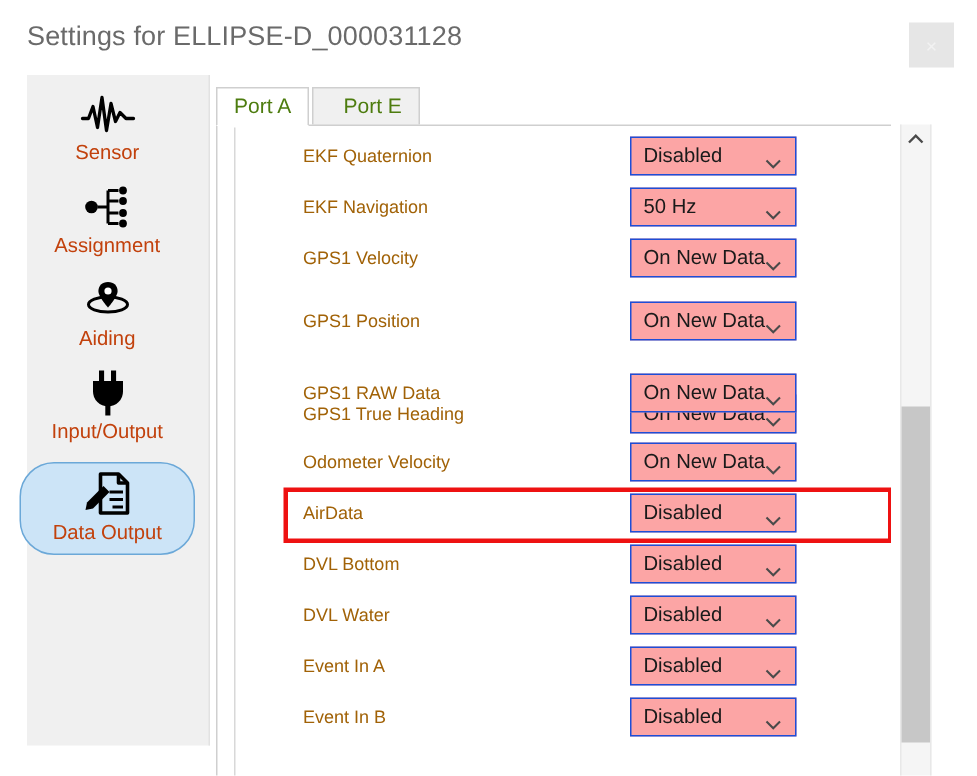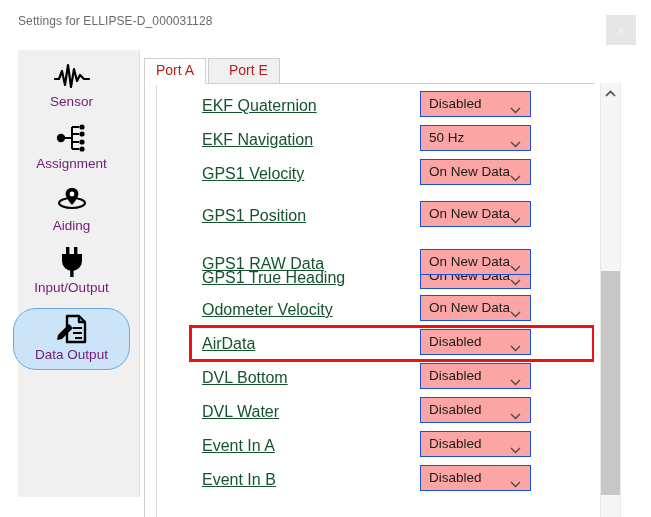--- a/index.html
+++ b/index.html
@@ -26,21 +26,21 @@
   
   #titlebar {
     position: absolute;
     left: 0; top: 0;
     width: 651px; height: 50px;
     background: #ffffff;
   }
   #title-text {
     position: absolute;
     left: 18px; top: 14px;
-    font-size: 12px;
+    font-size: 18px;
     color: #6a6a6a;
     letter-spacing: 0.1px;
     white-space: nowrap;
   }
   #close-button {
     position: absolute;
     left: 606px; top: 15px;
     width: 30px; height: 30px;
     background: #e6e6e6;
     display: flex;
@@ -76,21 +76,21 @@
     border: 1px solid #6ba8d8;
   }
   .nav-icon {
     height: 34px;
     display: flex;
     align-items: center;
     justify-content: center;
   }
   .nav-label {
     font-size: 13.5px;
-    color: #701a75;
+    color: #c2410c;
     margin-top: 1px;
     white-space: nowrap;
   }
 
   
   #content {
     position: absolute;
     left: 140px; top: 50px;
     width: 511px; height: 447px;
     background: #ffffff;
@@ -102,21 +102,21 @@
     left: 4px; top: 8px;
     width: 490px; height: 26px;
   }
   .tab {
     position: absolute;
     top: 0;
     height: 26px;
     box-sizing: border-box;
     padding: 3px 11px 0 11px;
     font-size: 14px;
-    color: #b91c1c;
+    color: #4d7c0f;
     border: 1px solid #cfcfcf;
     background: #f0f0f0;
     white-space: nowrap;
   }
   .tab.active {
     background: #ffffff;
     border-bottom: 1px solid #ffffff;
     z-index: 3;
   }
 
@@ -141,24 +141,23 @@
 
   .row {
     position: absolute;
     left: 0;
     width: 438px;
     height: 34px;
   }
   .row-label {
     position: absolute;
     left: 45px; top: 6px;
-    font-size: 16px;
-    color: #14532d;
+    font-size: 12px;
+    color: #a16207;
     white-space: nowrap;
-    text-decoration: underline;
   }
   .combo {
     position: absolute;
     left: 263px; top: 0px;
     width: 111px; height: 26px;
     box-sizing: border-box;
     background: #fca5a5;
     border: 1px solid #1d4ed8;
   }
   .combo-value {

